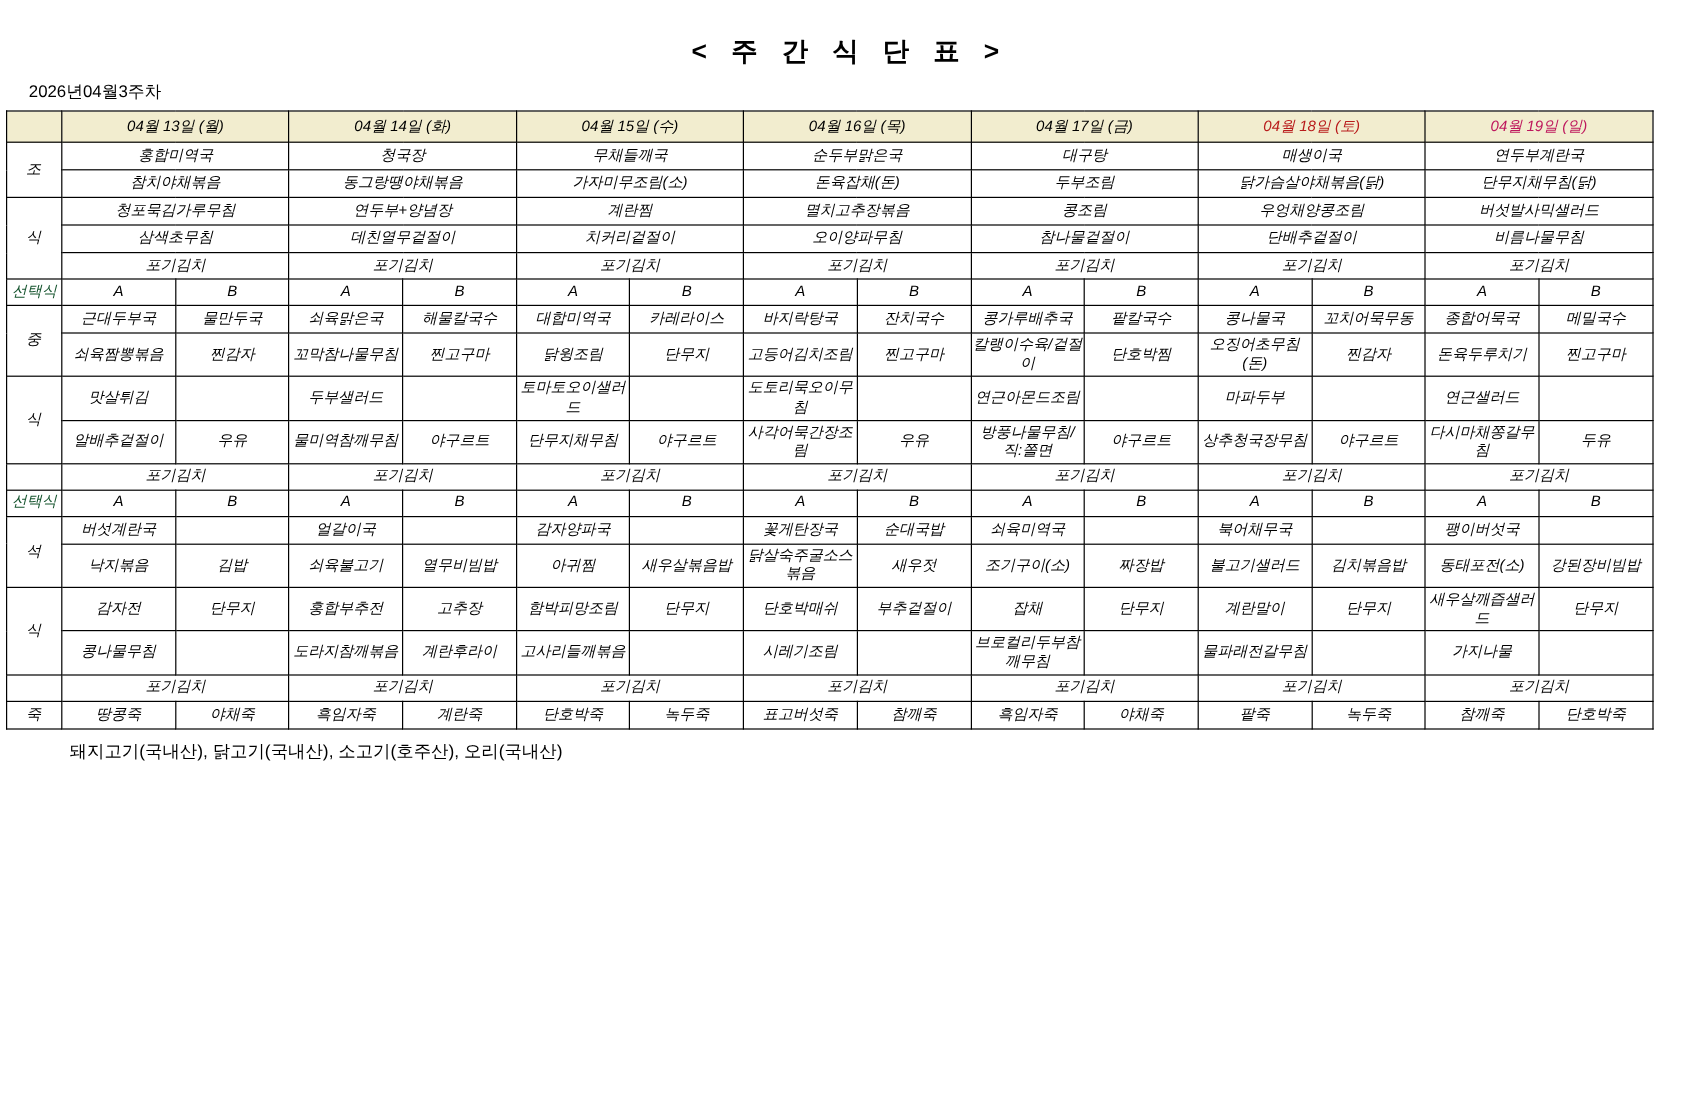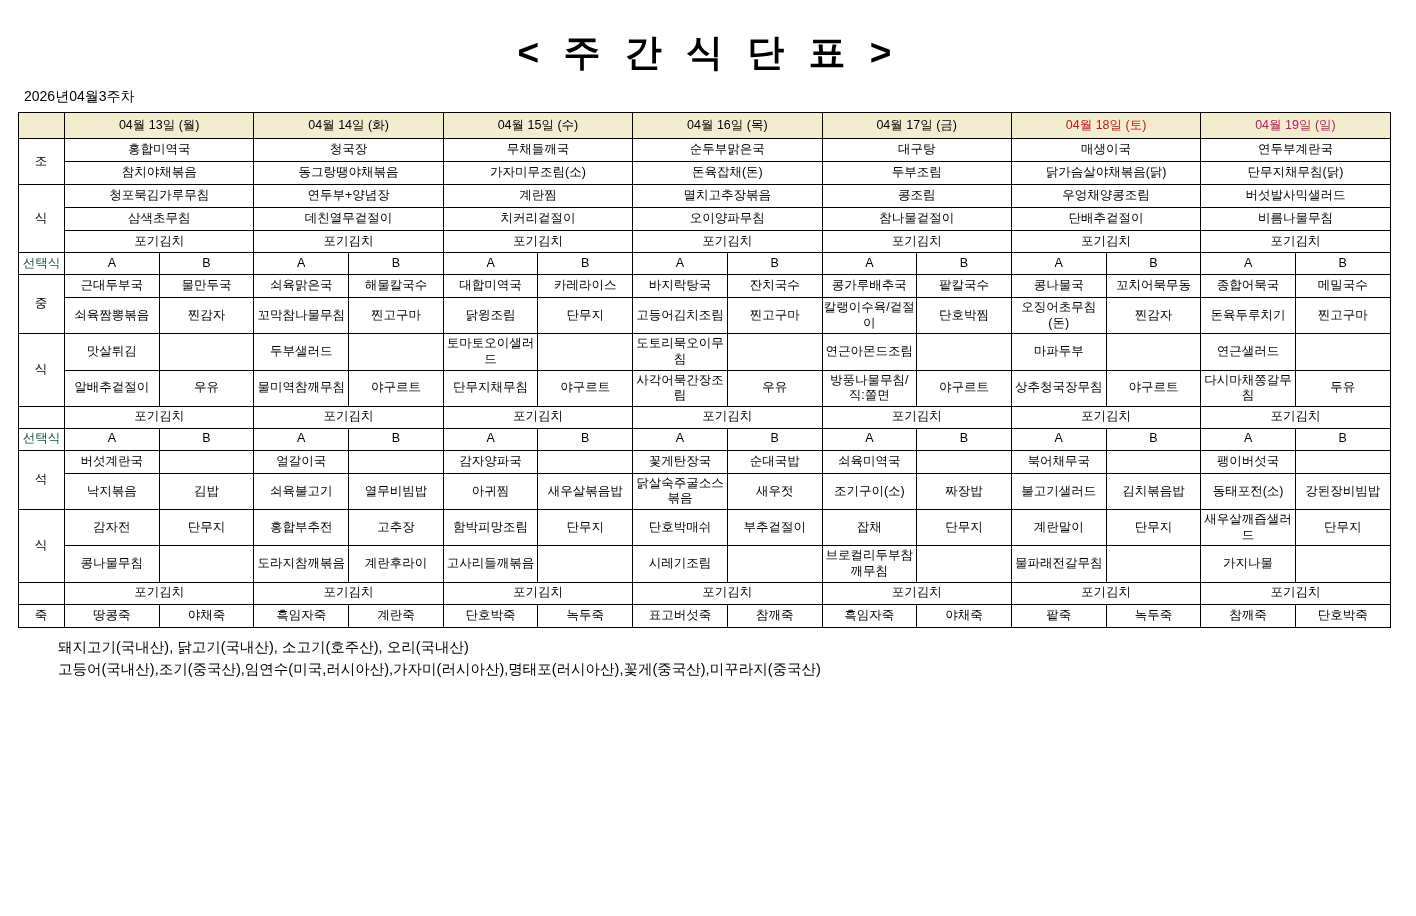--- a/index.html
+++ b/index.html
@@ -10,36 +10,37 @@
     font-family: "Liberation Sans", sans-serif;
     color: #000;
   }
   #page {
     position: relative;
     width: 1416px; height: 916px;
     overflow: hidden;
   }
   .title {
     text-align: center;
-    font-size: 37px;
+    font-size: 22px;
     letter-spacing: 7px;
     font-weight: 600;
     padding-top: 28px;
     padding-bottom: 10px;
   }
   .weeklabel {
     font-size: 14px;
     padding-left: 24px;
     padding-bottom: 6px;
   }
   table.menu {
     border-collapse: collapse;
-    margin-left: 18px;
+    margin-left: 5px;
     width: 1372px;
     table-layout: fixed;
+    font-style: italic;
   }
   table.menu td, table.menu th {
     border: 1px solid #000;
     font-size: 12.5px;
     text-align: center;
     vertical-align: middle;
     padding: 2px 1px;
     line-height: 1.25;
     font-weight: normal;
   }
@@ -345,15 +346,14 @@
           <td class="cellpad">팥죽</td>
           <td class="cellpad">녹두죽</td>
           <td class="cellpad">참깨죽</td>
           <td class="cellpad">단호박죽</td>
         </tr>
       </tbody>
   </table>
 
   <div class="footer">
     <div class="ln indent1" style="padding-left:28px">돼지고기(국내산), 닭고기(국내산), 소고기(호주산), 오리(국내산)</div>
-    <div class="ln indent1" style="padding-left:28px">고등어(국내산),조기(중국산),임연수(미국,러시아산),가자미(러시아산),명태포(러시아산),꽃게(중국산),미꾸라지(중국산)</div>
   </div>
 </div>
 
 </body></html>

